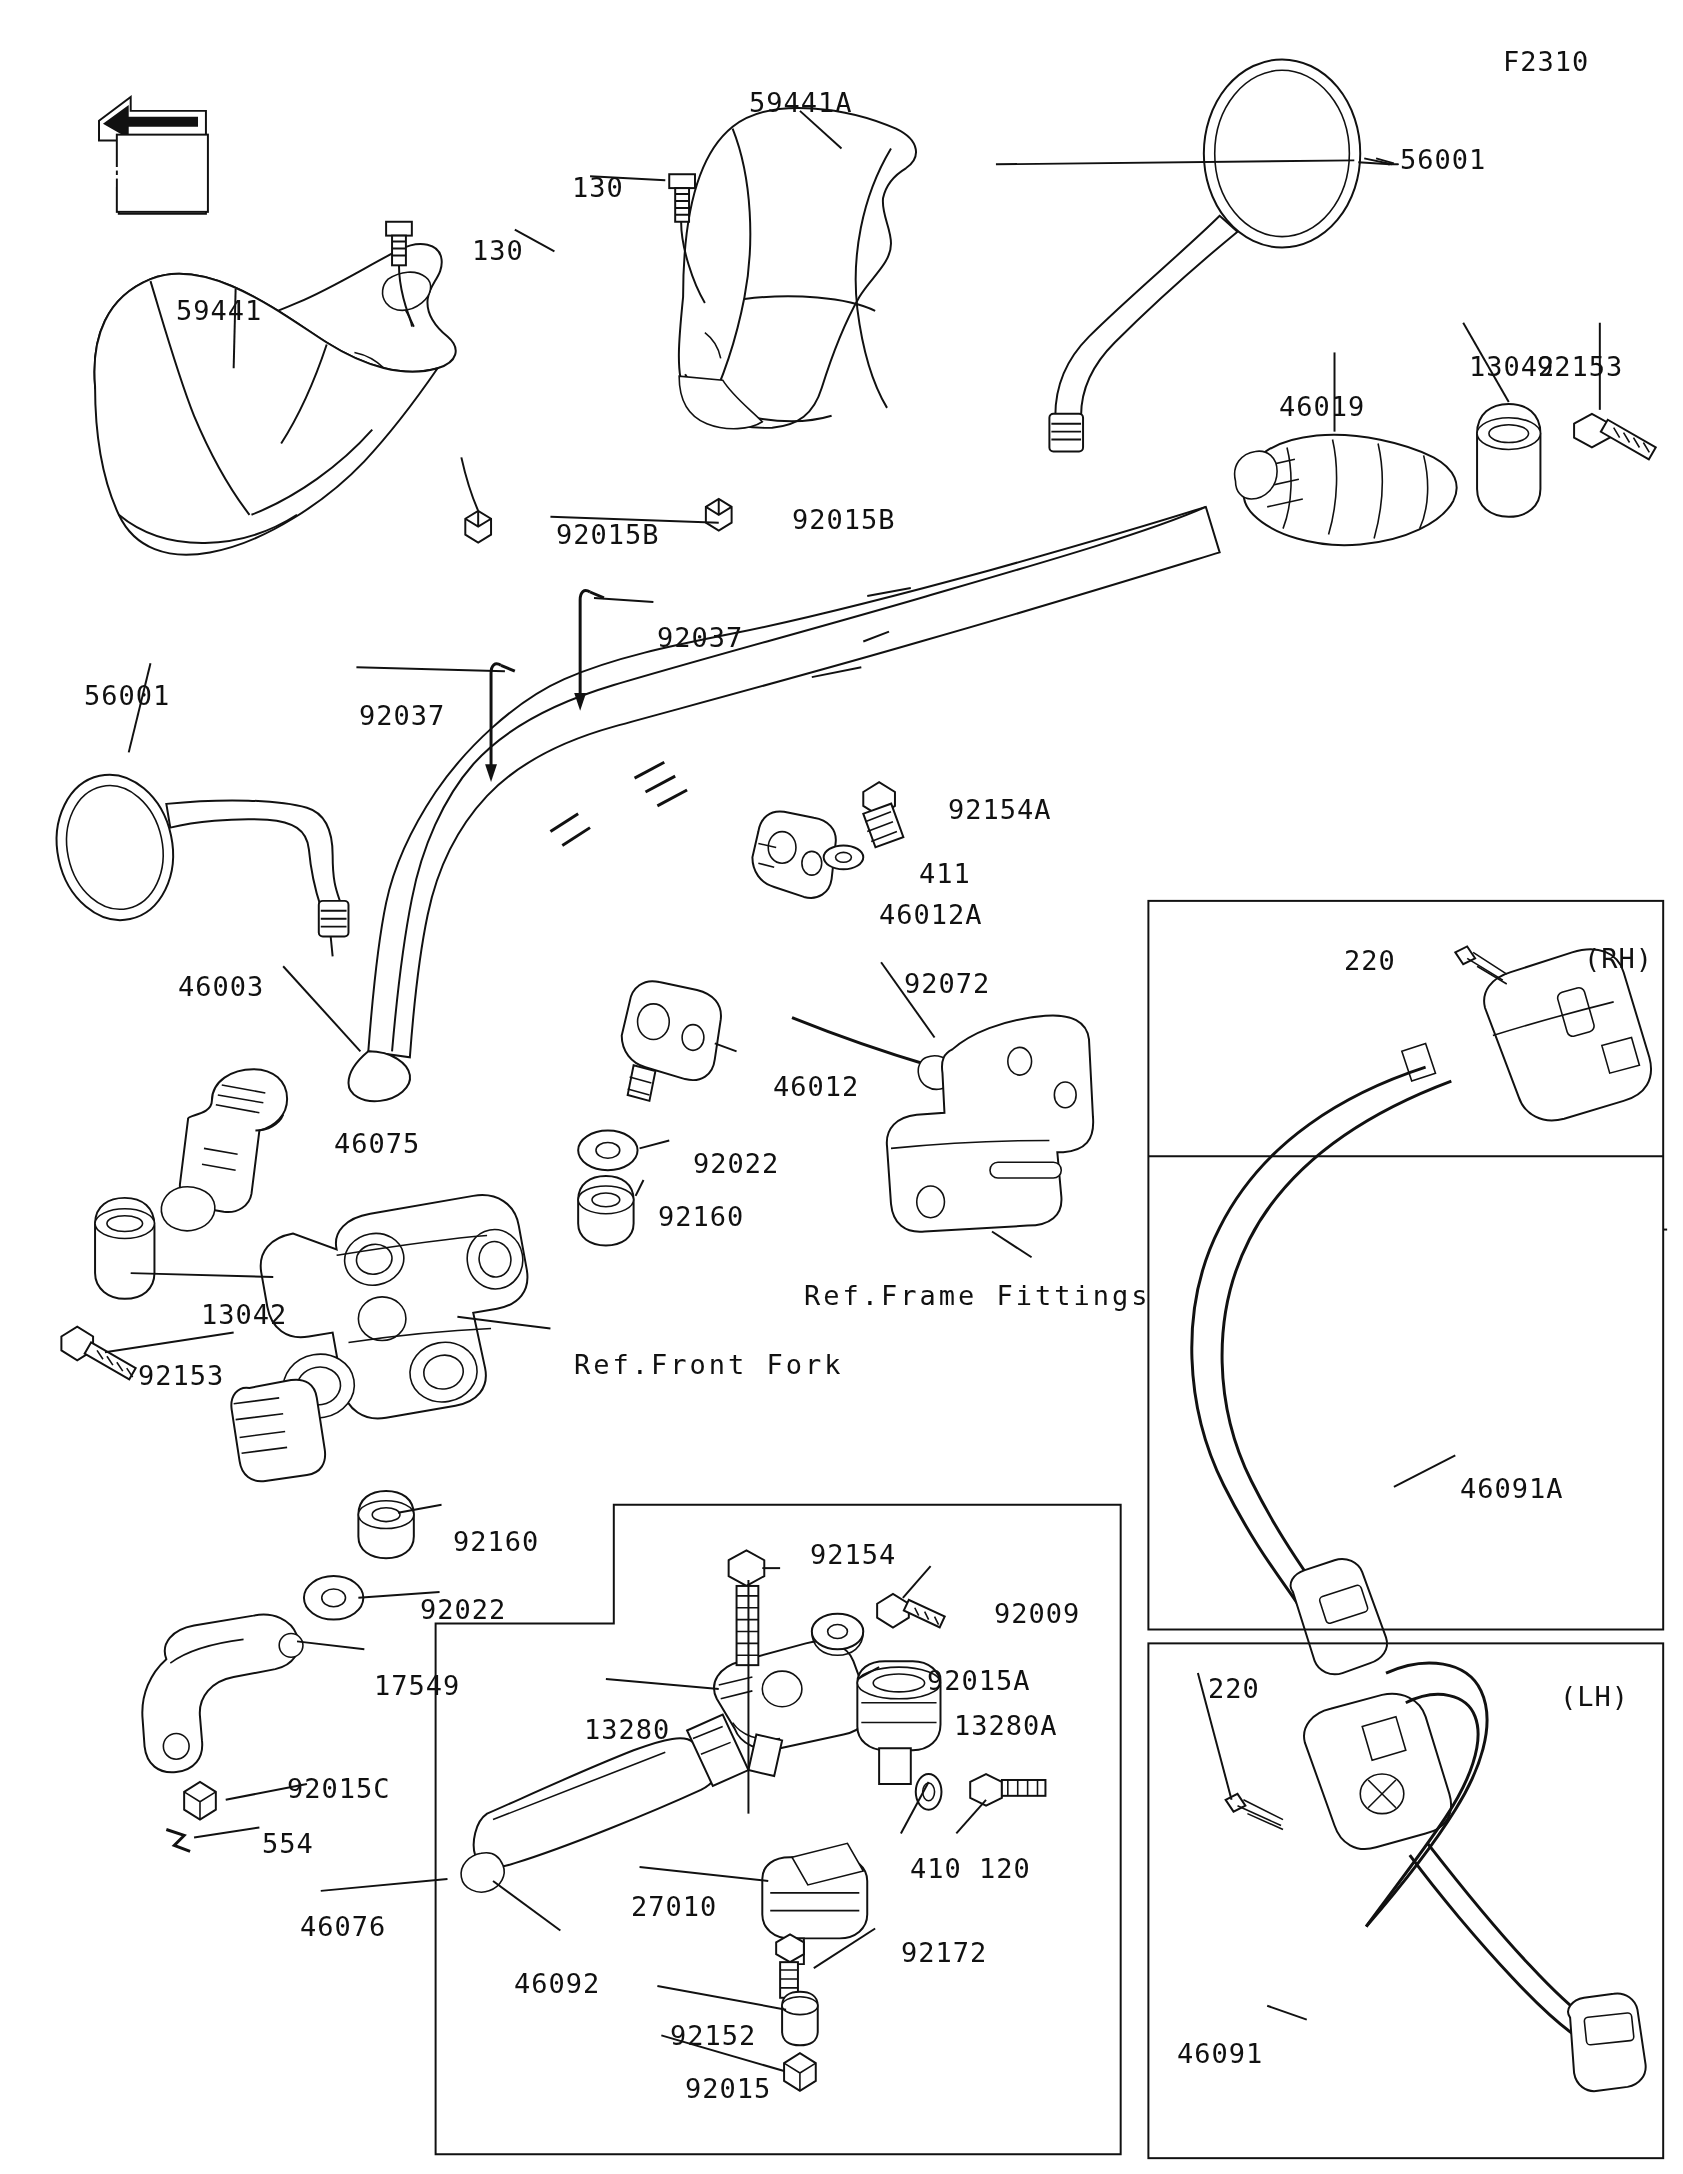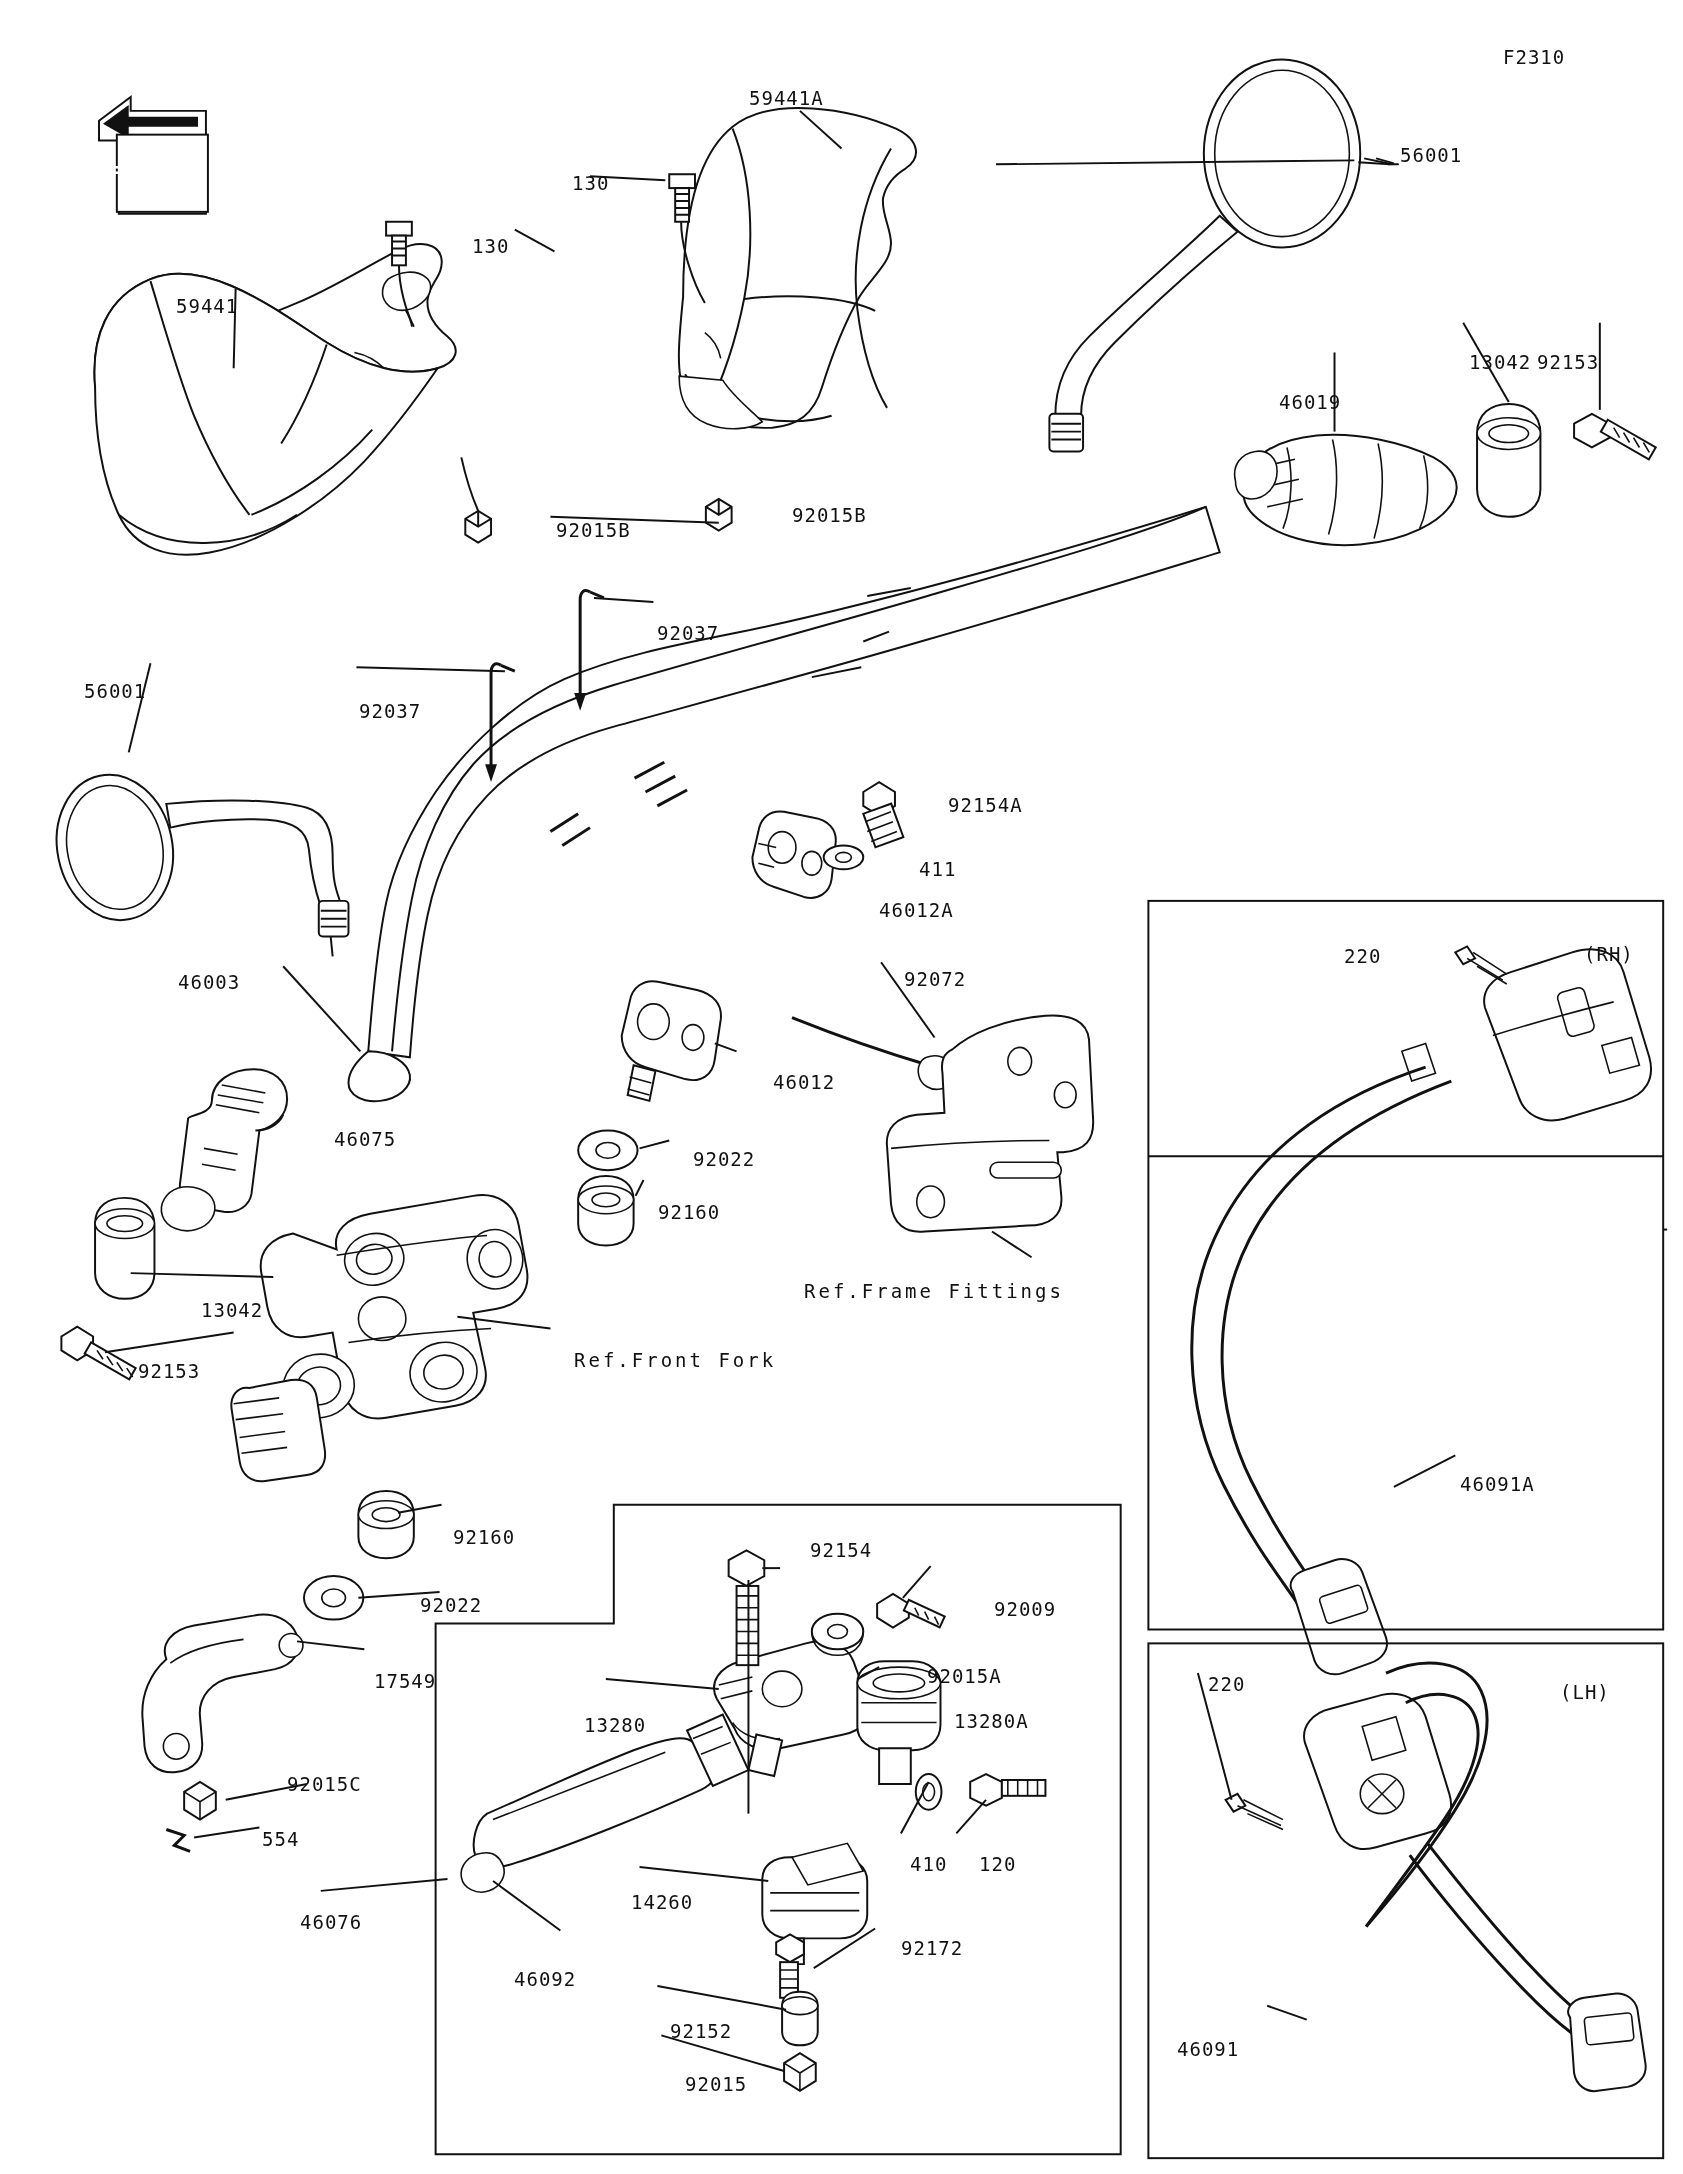--- a/index.html
+++ b/index.html
@@ -1,20 +1,20 @@
 <!DOCTYPE html>
 <html><head>
 <meta charset="utf-8">
 <style>
   html,body{margin:0;padding:0;background:#ffffff;}
   body{width:1683px;height:2174px;position:relative;
        font-family:"DejaVu Sans Mono","Liberation Mono",monospace;
        color:#000;overflow:hidden;}
   #sheet{position:absolute;inset:0;}
-  .lbl{position:absolute;font-size:19px;letter-spacing:1px;white-space:nowrap;color:#111;}
+  .lbl{position:absolute;font-size:27px;letter-spacing:1px;white-space:nowrap;color:#111;}
   .lbl.wide{letter-spacing:3px;}
   svg.art{position:absolute;left:0;top:0;width:1683px;height:2174px;pointer-events:none;}
   .ln{stroke:#111;stroke-width:2;fill:none;}
   .ln3{stroke:#111;stroke-width:3;fill:none;}
   .ln1{stroke:#111;stroke-width:1.6;fill:none;}
   .fillw{fill:#fff;stroke:#111;stroke-width:2;}
   .fillw1{fill:#fff;stroke:#111;stroke-width:1.6;}
   .fillk{fill:#111;stroke:none;}
 </style>
 </head>
@@ -521,21 +521,21 @@
   <div class="lbl" style="left:420px;top:1594px;">92022</div>
   <div class="lbl" style="left:927px;top:1665px;">92015A</div>
   <div class="lbl" style="left:374px;top:1670px;">17549</div>
   <div class="lbl" style="left:584px;top:1714px;">13280</div>
   <div class="lbl" style="left:954px;top:1710px;">13280A</div>
   <div class="lbl" style="left:1208px;top:1673px;">220</div>
   <div class="lbl" style="left:287px;top:1773px;">92015C</div>
   <div class="lbl" style="left:262px;top:1828px;">554</div>
   <div class="lbl" style="left:910px;top:1853px;">410</div>
   <div class="lbl" style="left:979px;top:1853px;">120</div>
-  <div class="lbl" style="left:631px;top:1891px;">14260</div>
+  <div class="lbl" style="left:631px;top:1891px;">27010</div>
   <div class="lbl" style="left:300px;top:1911px;">46076</div>
   <div class="lbl" style="left:901px;top:1937px;">92172</div>
   <div class="lbl" style="left:514px;top:1968px;">46092</div>
   <div class="lbl" style="left:670px;top:2020px;">92152</div>
   <div class="lbl" style="left:1177px;top:2038px;">46091</div>
   <div class="lbl" style="left:642px;top:2073px;margin-left:43px;">92015</div>
 
   <div class="lbl" style="left:1560px;top:943px;margin-left:24px;">(RH)</div>
   <div class="lbl" style="left:1560px;top:1681px;">(LH)</div>
 </div>

